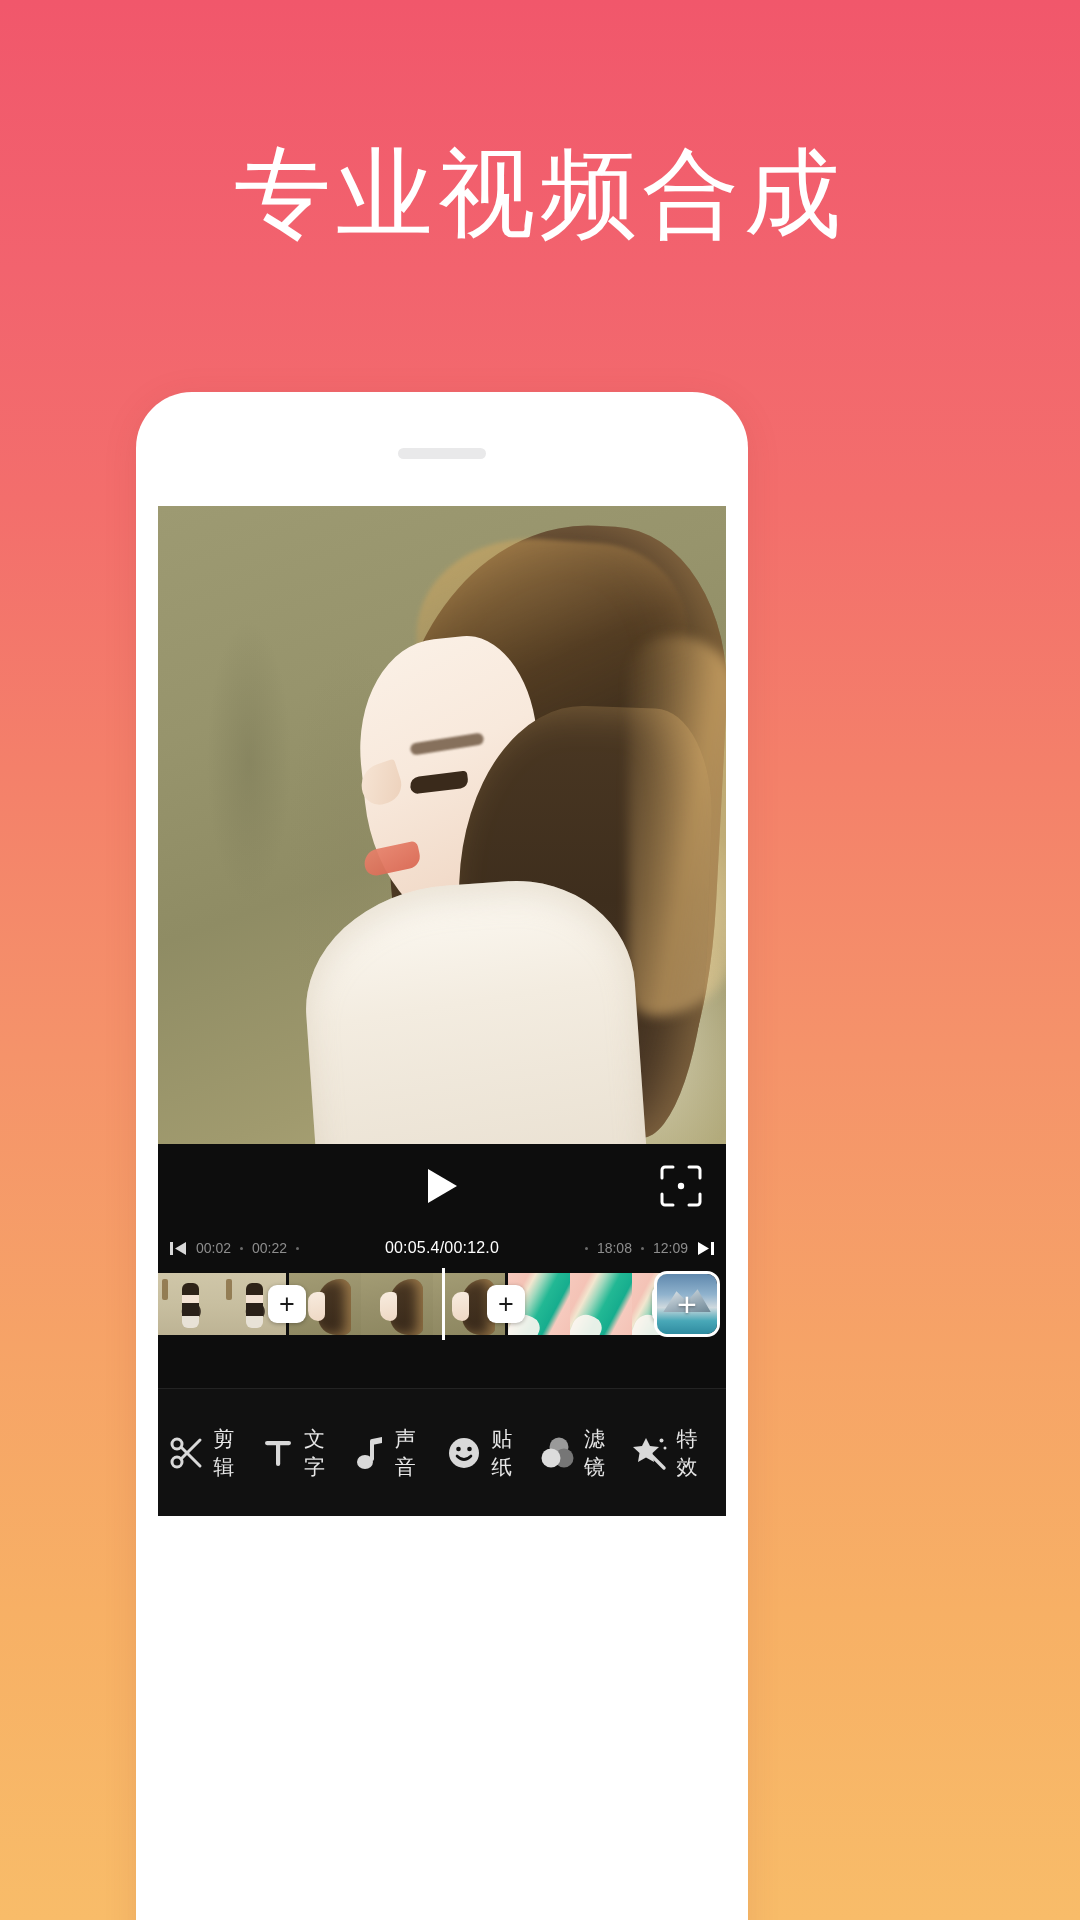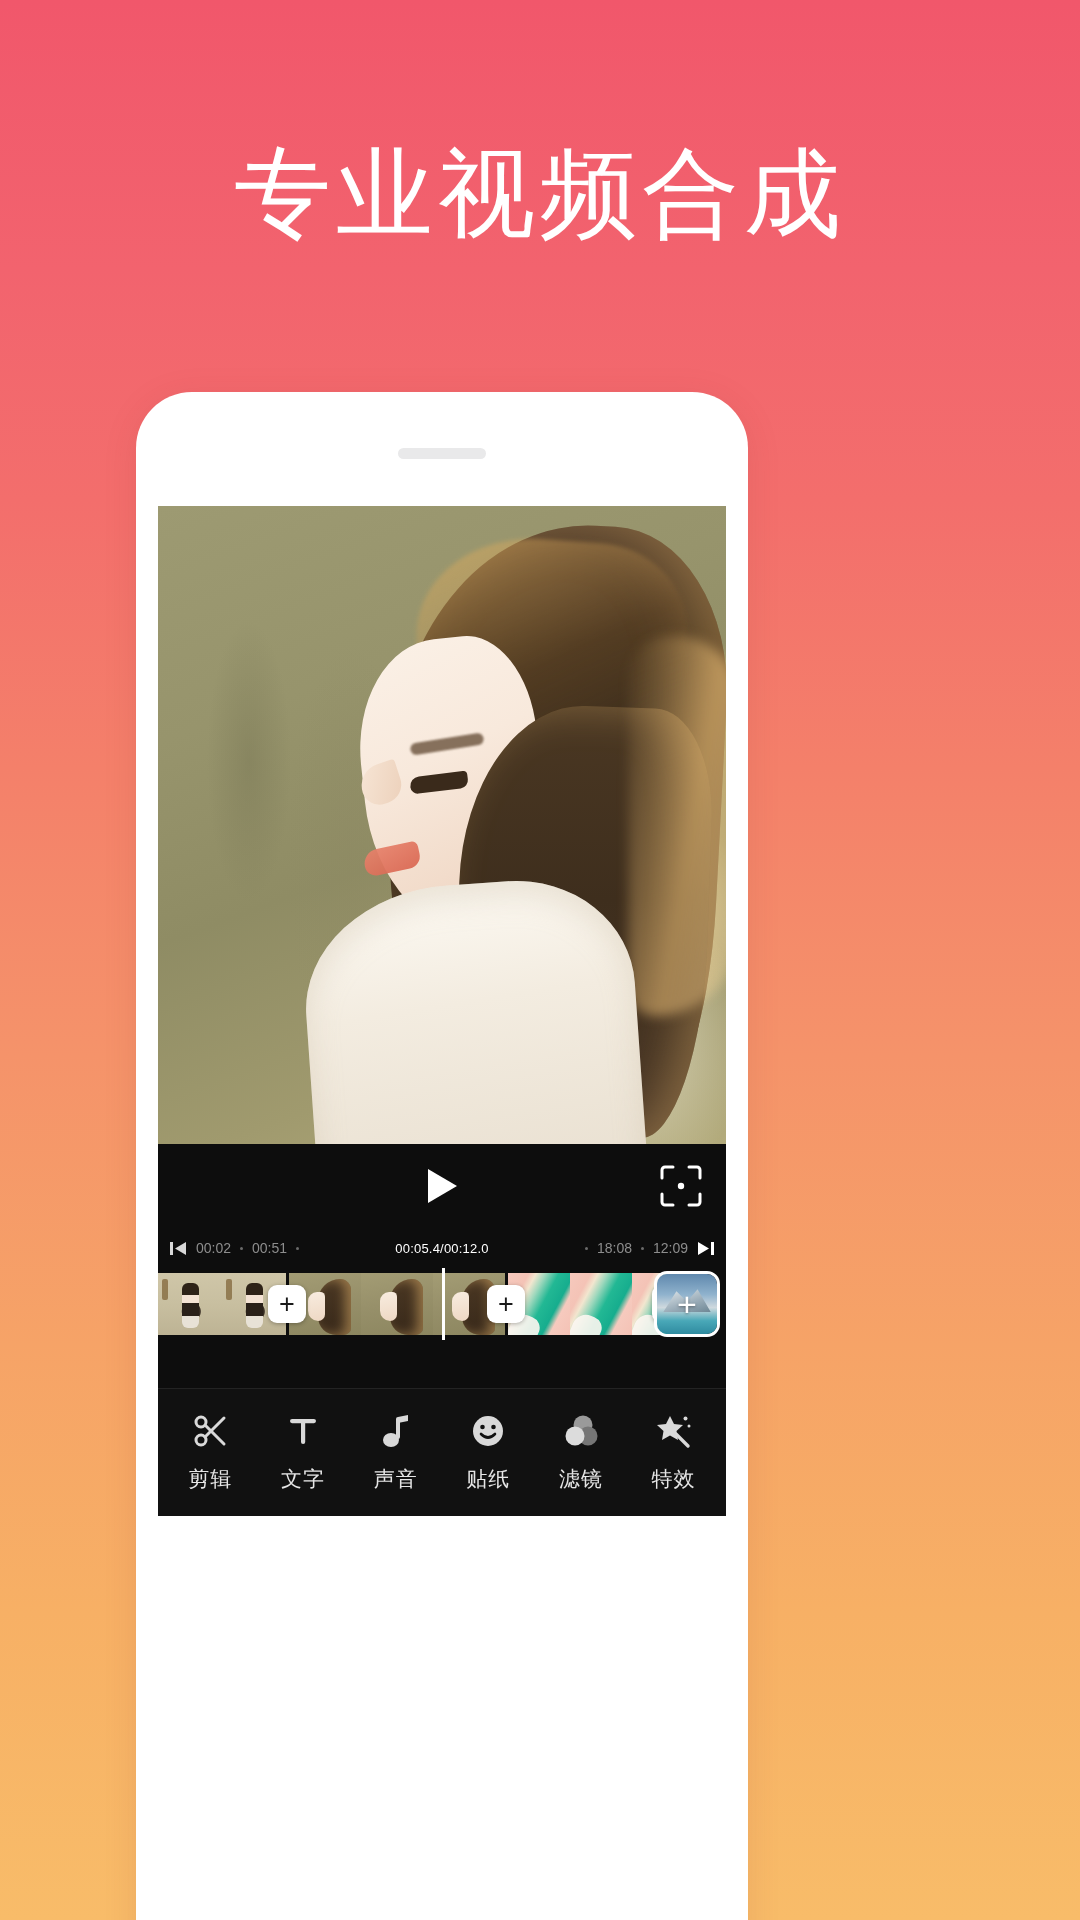--- a/index.html
+++ b/index.html
@@ -277,21 +277,21 @@
   .tick-dot {
     width: 3px;
     height: 3px;
     border-radius: 50%;
     background: #6a6a6a;
     display: inline-block;
   }
   .tick-label { font-size: 14px; color: #8d8d8d; white-space: nowrap; }
   .time-center {
     color: #ffffff;
-    font-size: 13px;
+    font-size: 16px;
     letter-spacing: 0.2px;
     white-space: nowrap;
     padding: 0 6px;
     text-align: center;
   }
   .nav-icon { width: 17px; height: 15px; flex: none; }
 
   
   .timeline {
     position: relative;
@@ -472,24 +472,24 @@
     background: #111111;
     border-top: 1px solid #232323;
     display: flex;
     align-items: center;
     justify-content: space-around;
     box-sizing: border-box;
     padding: 0 6px;
   }
   .tool {
     display: flex;
-    flex-direction: column;
+    flex-direction: row;
     align-items: center;
     justify-content: flex-start;
-    gap: 15px;
+    gap: 9px;
     width: 84px;
   }
   .tool-icon {
     height: 38px;
     display: flex;
     align-items: center;
     justify-content: center;
   }
   .tool-label {
     color: #e6e6e6;
@@ -542,21 +542,21 @@
     </div>
 
     <div class="ruler">
       <div class="ruler-left">
         <svg class="nav-icon" viewBox="0 0 17 15">
           <rect x="0" y="1" width="3" height="13" fill="#d8d8d8"></rect>
           <polygon points="16,1 16,14 5,7.5" fill="#d8d8d8"></polygon>
         </svg>
         <span class="tick-label">00:02</span>
         <span class="tick-dot"></span>
-        <span class="tick-label">00:51</span>
+        <span class="tick-label">00:22</span>
         <span class="tick-dot"></span>
       </div>
       <div class="time-center">00:05.4/00:12.0</div>
       <div class="ruler-right">
         <span class="tick-dot"></span>
         <span class="tick-label">18:08</span>
         <span class="tick-dot"></span>
         <span class="tick-label">12:09</span>
         <svg class="nav-icon" viewBox="0 0 17 15">
           <polygon points="1,1 1,14 12,7.5" fill="#ffffff"></polygon>

